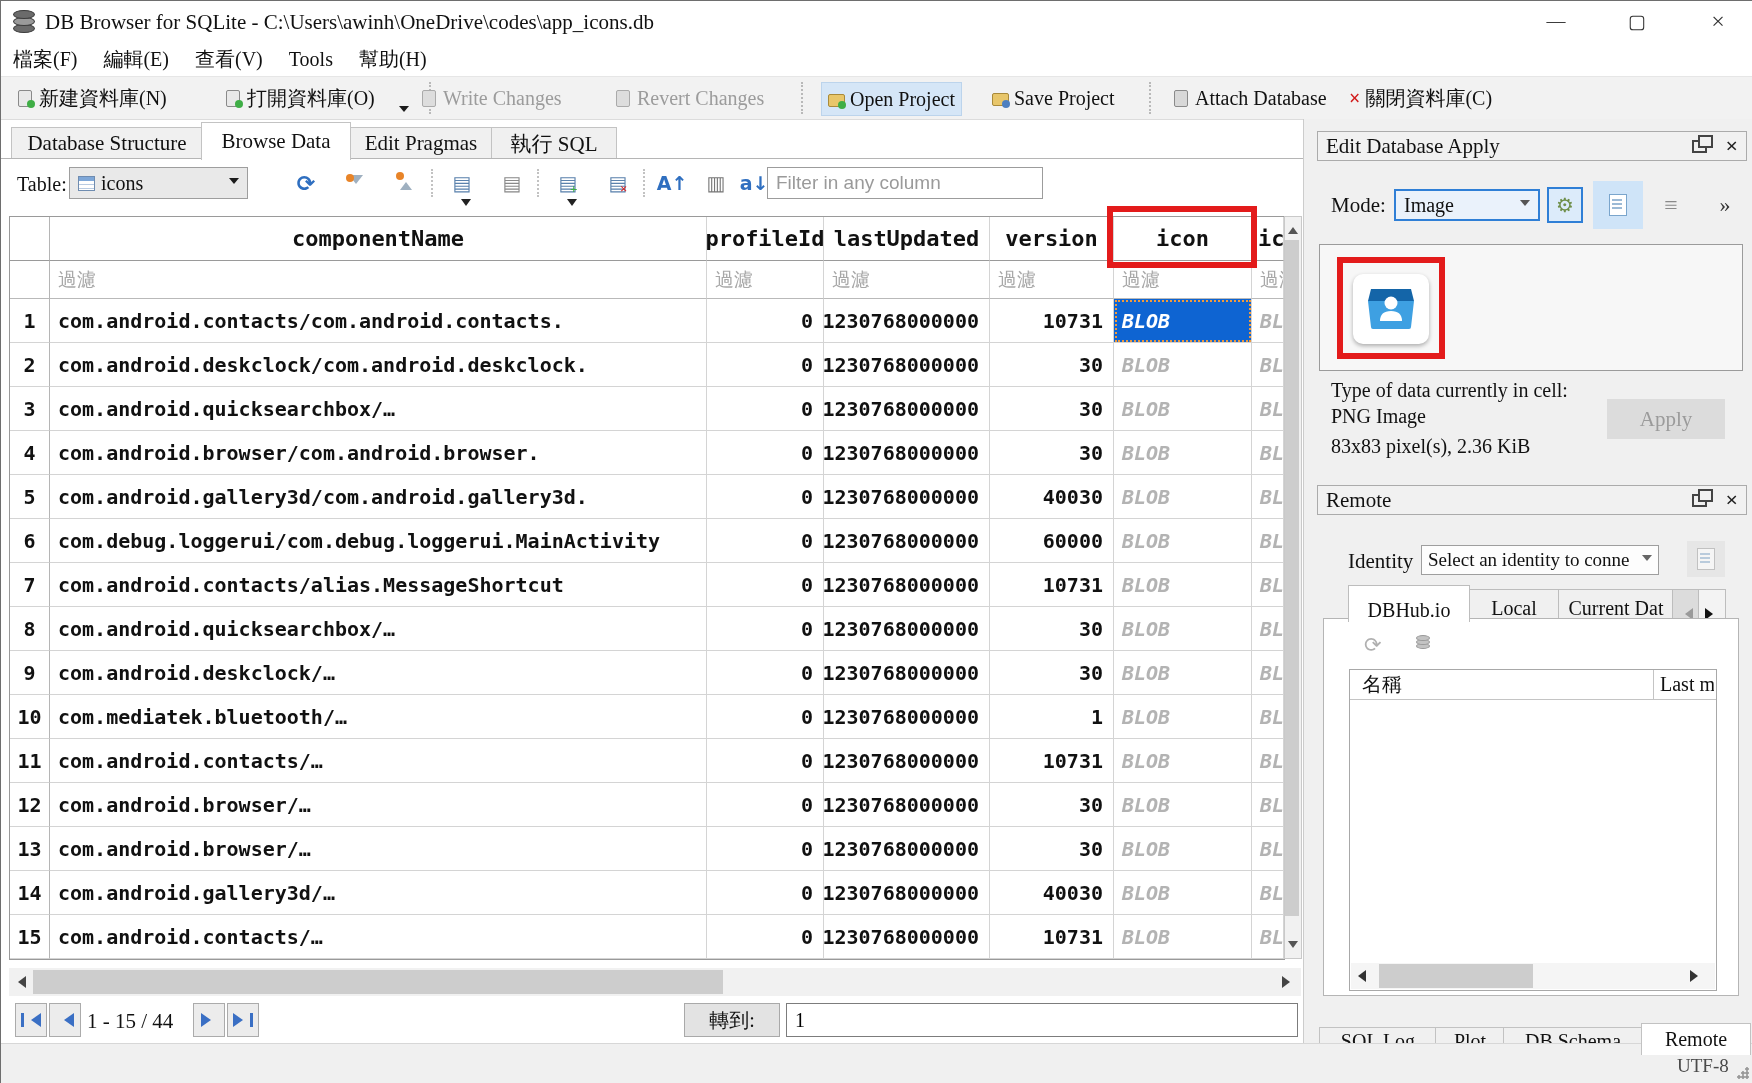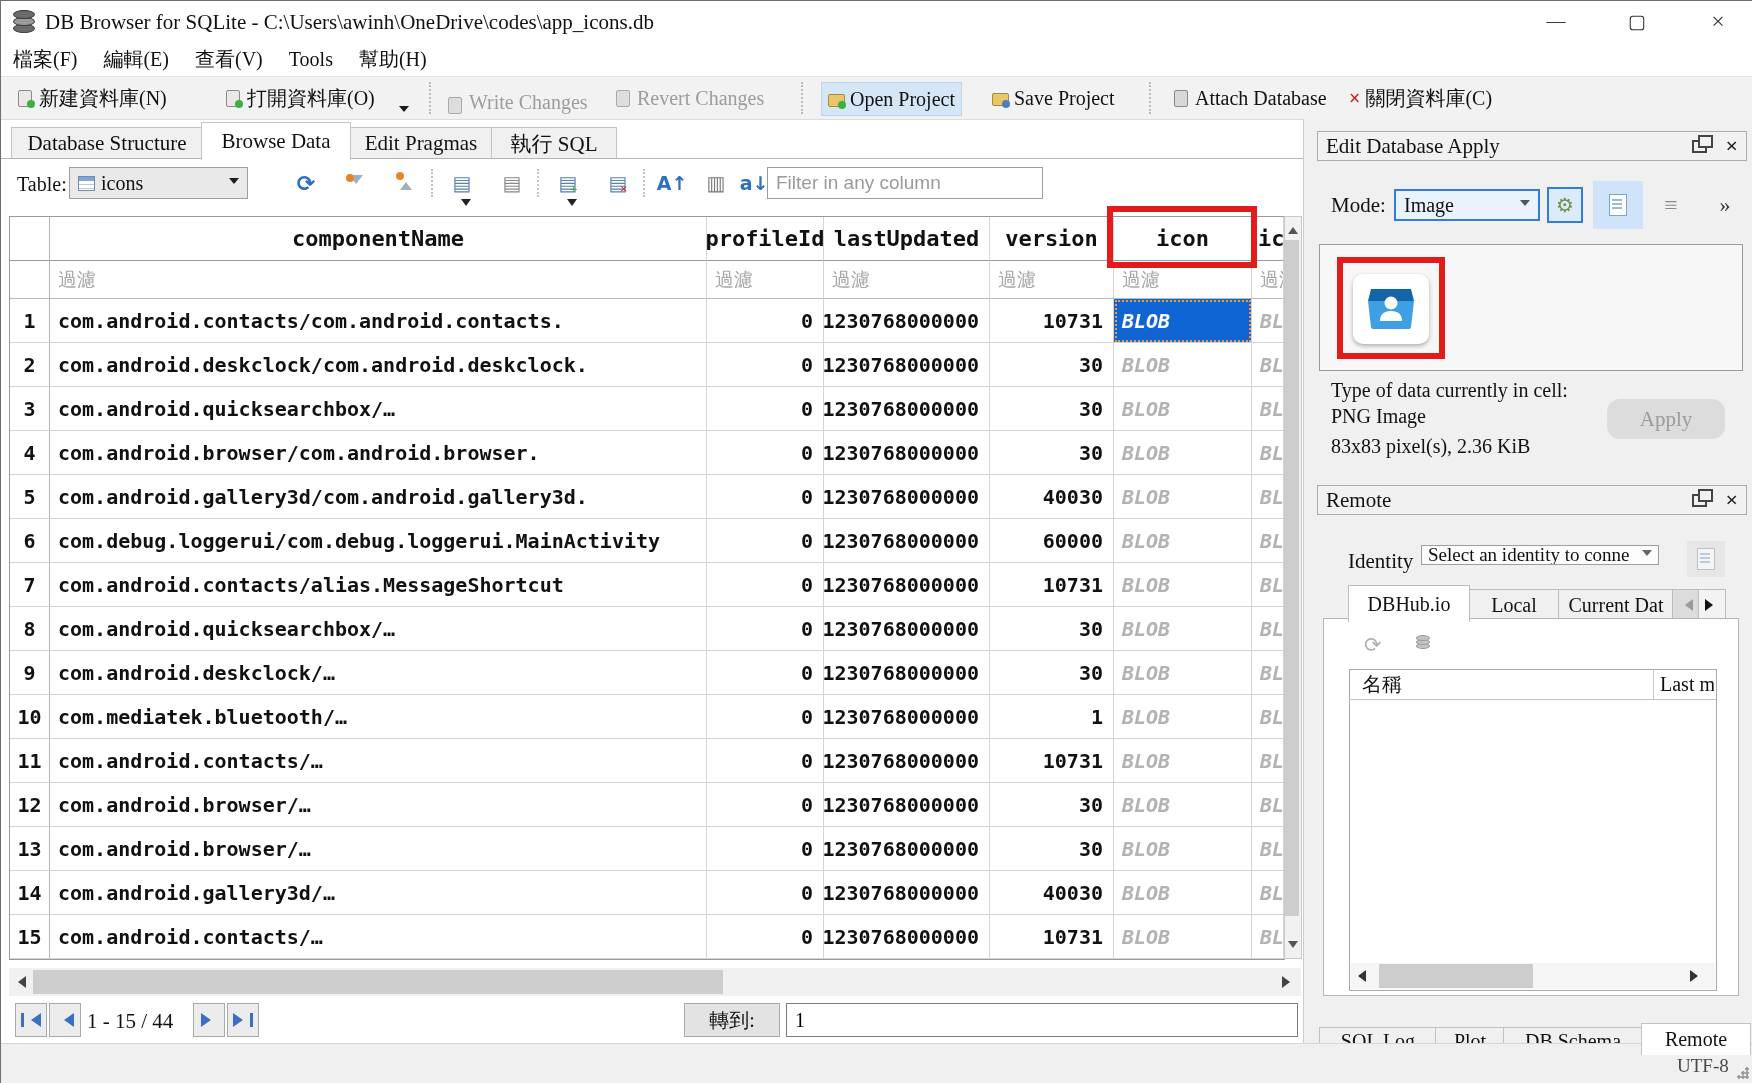--- a/index.html
+++ b/index.html
@@ -86,23 +86,23 @@
   .panelhdr{position:absolute;left:1316px;width:430px;height:30px;background:#f1f1f1;border:1px solid #ababab;box-sizing:border-box;display:flex;align-items:center;font-size:21px;padding:0 8px;}
   .float-ic{position:relative;width:11px;height:9px;border:2px solid #444;margin-right:18px;}
   .float-ic::before{content:"";position:absolute;left:4px;top:-7px;width:11px;height:9px;border:2px solid #444;background:#f1f1f1;}
   .close-ic{font-size:22px;color:#222;font-weight:bold;line-height:1;}
   .modecombo{position:absolute;left:1393px;top:188px;width:146px;height:32px;border:2px solid #2f7fd6;background:#eaf2fb;box-sizing:border-box;display:flex;align-items:center;font-size:20px;padding:0 8px;justify-content:space-between;}
   .sqbtn{position:absolute;display:flex;align-items:center;justify-content:center;}
   .previewbox{position:absolute;left:1318px;top:243px;width:424px;height:127px;background:#f7f7f7;border:1px solid #9b9b9b;box-sizing:border-box;}
   .redrect{position:absolute;border:6px solid #e31b1b;box-sizing:border-box;z-index:20;}
   .apptile{position:absolute;left:1352px;top:273px;width:76px;height:70px;background:#fff;border-radius:10px;box-shadow:0 2px 4px rgba(0,0,0,.3);display:flex;align-items:center;justify-content:center;}
   .ptxt{position:absolute;left:1330px;font-size:20px;}
-  .applybtn{position:absolute;left:1606px;top:398px;width:118px;height:40px;background:#dcdcdc;color:#9b9b9b;display:flex;align-items:center;justify-content:center;font-size:21px;border-radius:13px;}
-  .idcombo{position:absolute;left:1420px;top:544px;width:238px;height:20px;background:#fdfdfd;border:1px solid #9e9e9e;box-sizing:border-box;display:flex;align-items:center;justify-content:space-between;font-size:19px;padding:4px 6px;white-space:nowrap;overflow:hidden;}
-  .rtab{position:absolute;top:588px;height:30px;background:#f0f0f0;border:1px solid #bdbdbd;display:flex;align-items:center;justify-content:center;font-size:20px;overflow:hidden;white-space:nowrap;}
+  .applybtn{position:absolute;left:1606px;top:398px;width:118px;height:40px;background:#dcdcdc;color:#9b9b9b;display:flex;align-items:center;justify-content:center;font-size:21px;}
+  .idcombo{position:absolute;left:1420px;top:544px;width:238px;height:20px;background:#fdfdfd;border:1px solid #9e9e9e;box-sizing:border-box;display:flex;align-items:center;justify-content:space-between;font-size:19px;padding:14px 6px;white-space:nowrap;overflow:hidden;}
+  .rtab{position:absolute;top:588px;height:30px;background:#f0f0f0;border:1px solid #bdbdbd;display:flex;align-items:flex-end;justify-content:center;font-size:20px;overflow:hidden;white-space:nowrap;}
   .rtab.active{top:584px;height:36px;background:#fff;z-index:5;border-bottom:none;}
   .rcontent{position:absolute;left:1322px;top:617px;width:416px;height:378px;background:#fff;border:1px solid #b5b5b5;box-sizing:border-box;}
   .listbox{position:absolute;left:1348px;top:668px;width:368px;height:322px;border:1px solid #a8a8a8;box-sizing:border-box;background:#fff;}
   .listhdr{position:absolute;left:0;top:0;width:100%;height:30px;border-bottom:1px solid #c4c4c4;box-sizing:border-box;display:flex;align-items:center;font-size:20px;}
   .lh-div{position:absolute;left:303px;top:0;height:30px;border-left:1px solid #c4c4c4;}
   .lscroll{position:absolute;left:1px;bottom:1px;width:364px;height:26px;background:#f5f5f5;}
   .lthumb{position:absolute;left:28px;top:1px;width:154px;height:24px;background:#cdcdcd;}
   .btab{position:absolute;top:1026px;height:27px;background:#f0f0f0;border:1px solid #c2c2c2;display:flex;align-items:center;justify-content:center;font-size:20px;}
   .btab.active{top:1022px;height:31px;background:#fff;border-bottom:none;z-index:6;}
   
@@ -164,21 +164,21 @@
     </div>
     <div class="tb-item" style="left:218px;">
       <span class="mini">
           <span class="pg"></span>
           <span class="dot g"></span>
         </span>
       <span>打開資料庫(O)</span>
     </div>
     <div class="abs" style="left:398px;top:26px;"><span class="caret-d"></span></div>
     <div class="tb-sep" style="left:428px;"></div>
-    <div class="tb-item disabled" style="left:440px;align-items:flex-end;">
+    <div class="tb-item disabled" style="left:414px;">
       <span class="mini">
           <span class="pg" style="background:#ddd;border-color:#aaa;"></span>
         </span>
       <span>Write Changes</span>
     </div>
     <div class="tb-item disabled" style="left:608px;">
       <span class="mini">
           <span class="pg" style="background:#ddd;border-color:#aaa;"></span>
         </span>
       <span>Revert Changes</span>

